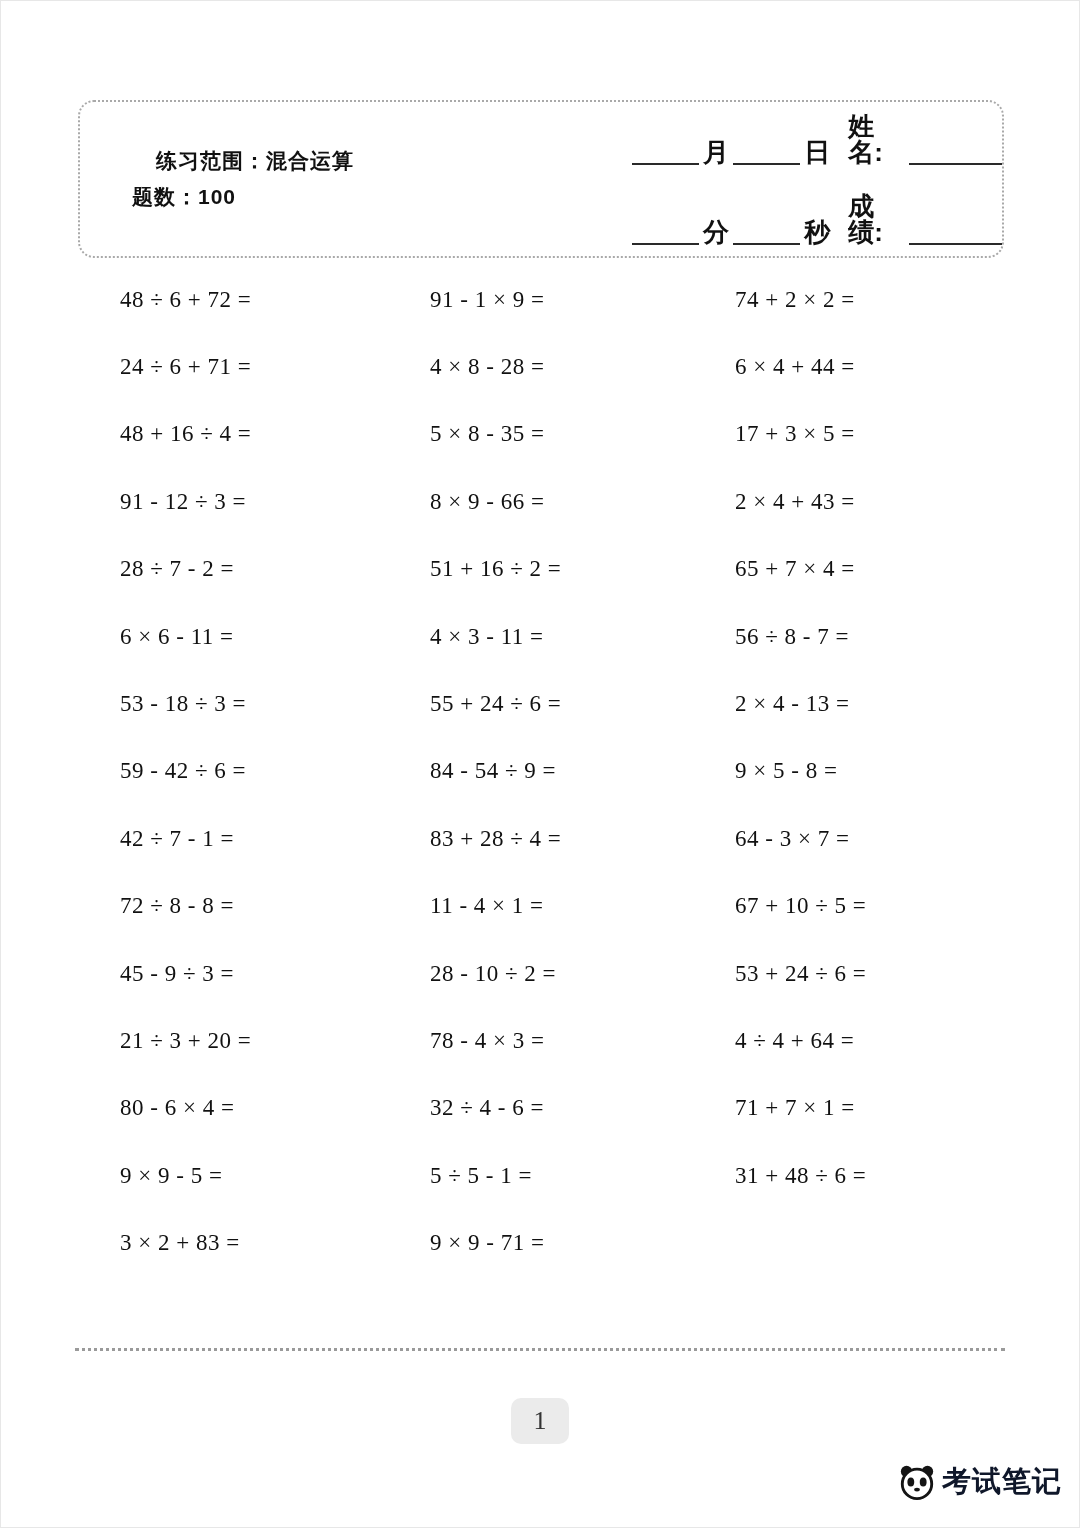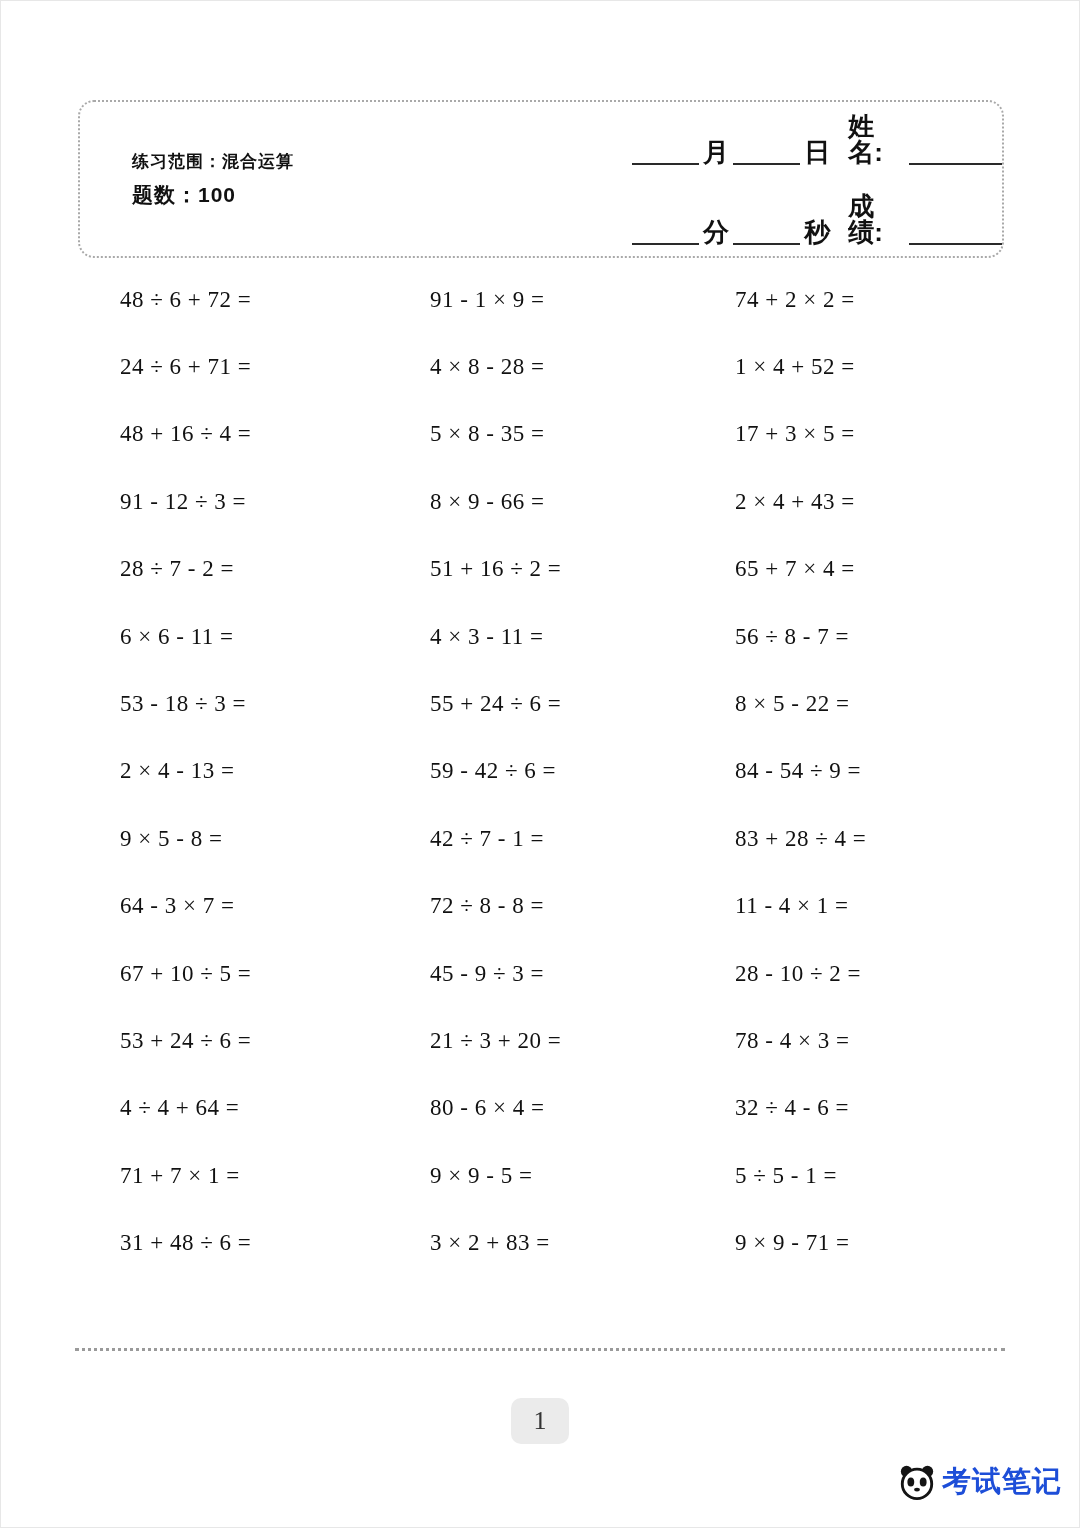--- a/index.html
+++ b/index.html
@@ -27,21 +27,21 @@
     border-radius: 16px;
   }
   .header-left {
     position: absolute;
     left: 52px; top: 0; bottom: 0;
     display: flex; flex-direction: column; justify-content: center;
     gap: 8px;
     font-family: "Liberation Sans", "DejaVu Sans", sans-serif;
     font-weight: bold;
   }
-  .range-label { font-size: 17px; letter-spacing: 1px; }
+  .range-label { font-size: 21px; letter-spacing: 1px; margin-left: 24px; }
   .count-label { font-size: 21px; letter-spacing: 1px; }
 
   .header-right {
     position: absolute;
     left: 552px; top: 0; bottom: 0;
     display: flex; flex-direction: column; justify-content: center;
     gap: 28px;
   }
   .hrow {
     display: flex;
@@ -100,21 +100,21 @@
     position: absolute;
     right: 18px; top: 1462px;
     display: flex; align-items: center; gap: 6px;
   }
   .brand-icon { width: 38px; height: 38px; display: inline-flex; }
   .brand-icon svg { width: 100%; height: 100%; }
   .brand-text {
     font-family: "Liberation Sans", "DejaVu Sans", sans-serif;
     font-weight: bold;
     font-size: 29px;
-    color: #1d4ed8;
+    color: #0f172a;
     letter-spacing: 1px;
   }
 </style>
 </head>
 <body>
 
 <div class="page">
 
   <div class="header-box">
     <div class="header-left">
@@ -140,36 +140,35 @@
       </div>
     </div>
   </div>
 
   <div class="problems">
     <div class="problem">48 ÷ 6 + 72 =</div>
     <div class="problem">91 - 1 × 9 =</div>
     <div class="problem">74 + 2 × 2 =</div>
     <div class="problem">24 ÷ 6 + 71 =</div>
     <div class="problem">4 × 8 - 28 =</div>
-    <div class="problem">1 × 4 + 52 =</div>
+    <div class="problem">6 × 4 + 44 =</div>
     <div class="problem">48 + 16 ÷ 4 =</div>
     <div class="problem">5 × 8 - 35 =</div>
     <div class="problem">17 + 3 × 5 =</div>
     <div class="problem">91 - 12 ÷ 3 =</div>
     <div class="problem">8 × 9 - 66 =</div>
     <div class="problem">2 × 4 + 43 =</div>
     <div class="problem">28 ÷ 7 - 2 =</div>
     <div class="problem">51 + 16 ÷ 2 =</div>
     <div class="problem">65 + 7 × 4 =</div>
     <div class="problem">6 × 6 - 11 =</div>
     <div class="problem">4 × 3 - 11 =</div>
     <div class="problem">56 ÷ 8 - 7 =</div>
     <div class="problem">53 - 18 ÷ 3 =</div>
     <div class="problem">55 + 24 ÷ 6 =</div>
-    <div class="problem">8 × 5 - 22 =</div>
     <div class="problem">2 × 4 - 13 =</div>
     <div class="problem">59 - 42 ÷ 6 =</div>
     <div class="problem">84 - 54 ÷ 9 =</div>
     <div class="problem">9 × 5 - 8 =</div>
     <div class="problem">42 ÷ 7 - 1 =</div>
     <div class="problem">83 + 28 ÷ 4 =</div>
     <div class="problem">64 - 3 × 7 =</div>
     <div class="problem">72 ÷ 8 - 8 =</div>
     <div class="problem">11 - 4 × 1 =</div>
     <div class="problem">67 + 10 ÷ 5 =</div>

